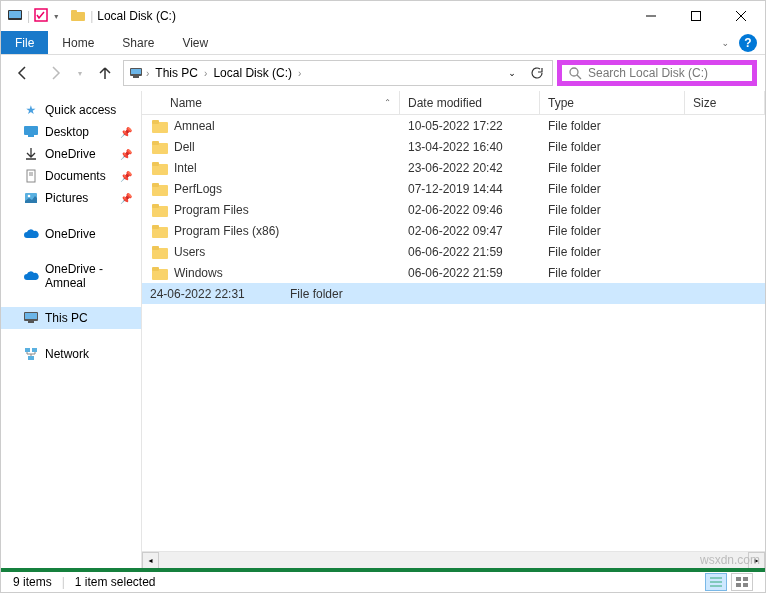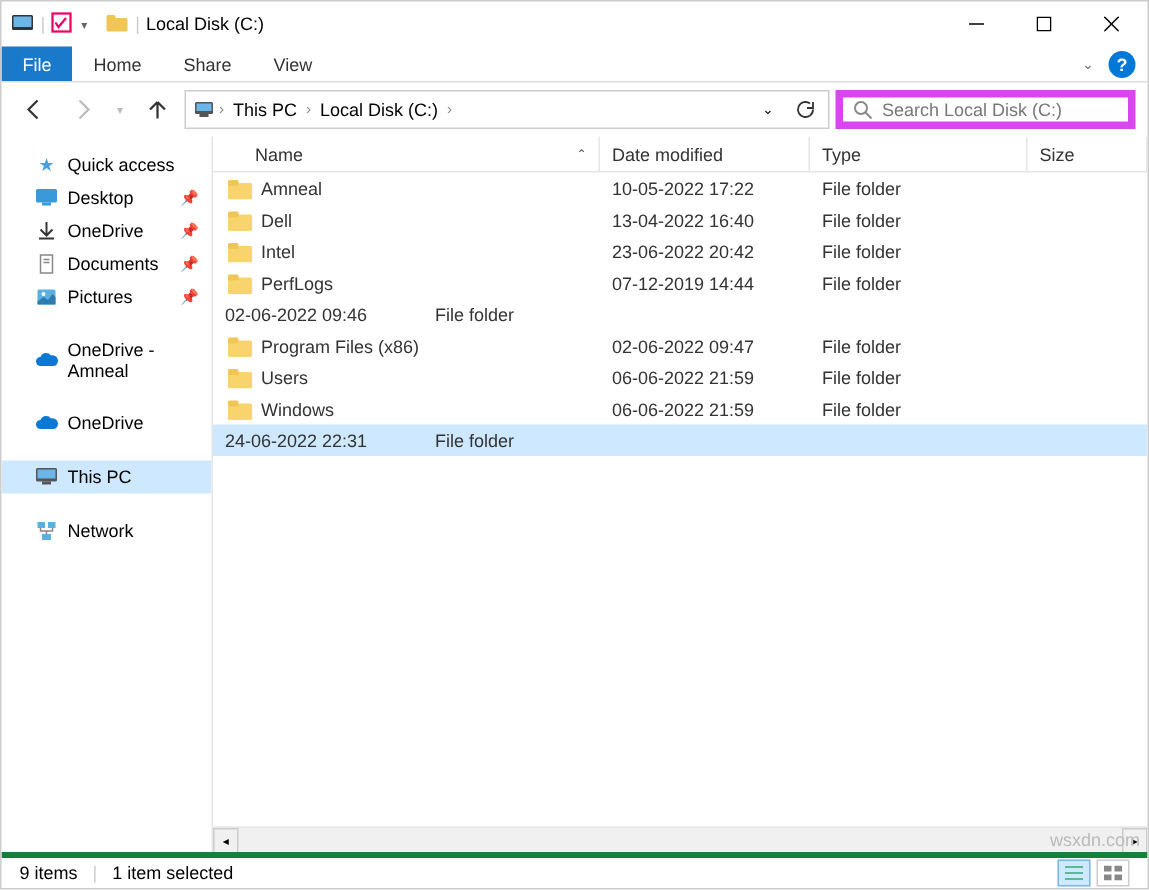--- a/index.html
+++ b/index.html
@@ -220,31 +220,31 @@
         <span class="pin">📌</span>
       </div>
     </div>
     <div class="side-group">
       <div class="side-item">
         <span class="side-icon">
             <svg width="16" height="12">
               <path d="M4 10a3 3 0 0 1 0-6 4 4 0 0 1 7-1 3 3 0 0 1 2 7H4z" fill="#0a78d4"></path>
             </svg>
           </span>
-        <span>OneDrive - Amneal</span>
+        <span>OneDrive</span>
       </div>
     </div>
     <div class="side-group">
       <div class="side-item">
         <span class="side-icon">
             <svg width="16" height="12">
               <path d="M4 10a3 3 0 0 1 0-6 4 4 0 0 1 7-1 3 3 0 0 1 2 7H4z" fill="#0a78d4"></path>
             </svg>
           </span>
-        <span>OneDrive</span>
+        <span>OneDrive - Amneal</span>
       </div>
     </div>
     <div class="side-group">
       <div class="side-item active">
         <span class="side-icon">
             <svg width="16" height="14">
               <rect x="1" y="1" width="14" height="9" fill="#555" rx="1"></rect>
               <rect x="2" y="2" width="12" height="6" fill="#6bb5e8"></rect>
               <rect x="5" y="10" width="6" height="2" fill="#555"></rect>
             </svg>
@@ -320,20 +320,27 @@
               <rect x="0" y="3" width="16" height="11" fill="#f9d36b" rx="1"></rect>
               <rect x="0" y="1" width="7" height="4" fill="#f0c656" rx="1"></rect>
             </svg>
             <span>PerfLogs</span>
           </div>
           <div class="col col-date">07-12-2019 14:44</div>
           <div class="col col-type">File folder</div>
           <div class="col col-size"></div>
         </div>
         <div class="file-row">
+          <div class="col col-name">
+            <svg class="folder-icon" width="16" height="14">
+              <rect x="0" y="3" width="16" height="11" fill="#f9d36b" rx="1"></rect>
+              <rect x="0" y="1" width="7" height="4" fill="#f0c656" rx="1"></rect>
+            </svg>
+            <span>Program Files</span>
+          </div>
           <div class="col col-date">02-06-2022 09:46</div>
           <div class="col col-type">File folder</div>
           <div class="col col-size"></div>
         </div>
         <div class="file-row">
           <div class="col col-name">
             <svg class="folder-icon" width="16" height="14">
               <rect x="0" y="3" width="16" height="11" fill="#f9d36b" rx="1"></rect>
               <rect x="0" y="1" width="7" height="4" fill="#f0c656" rx="1"></rect>
             </svg>

